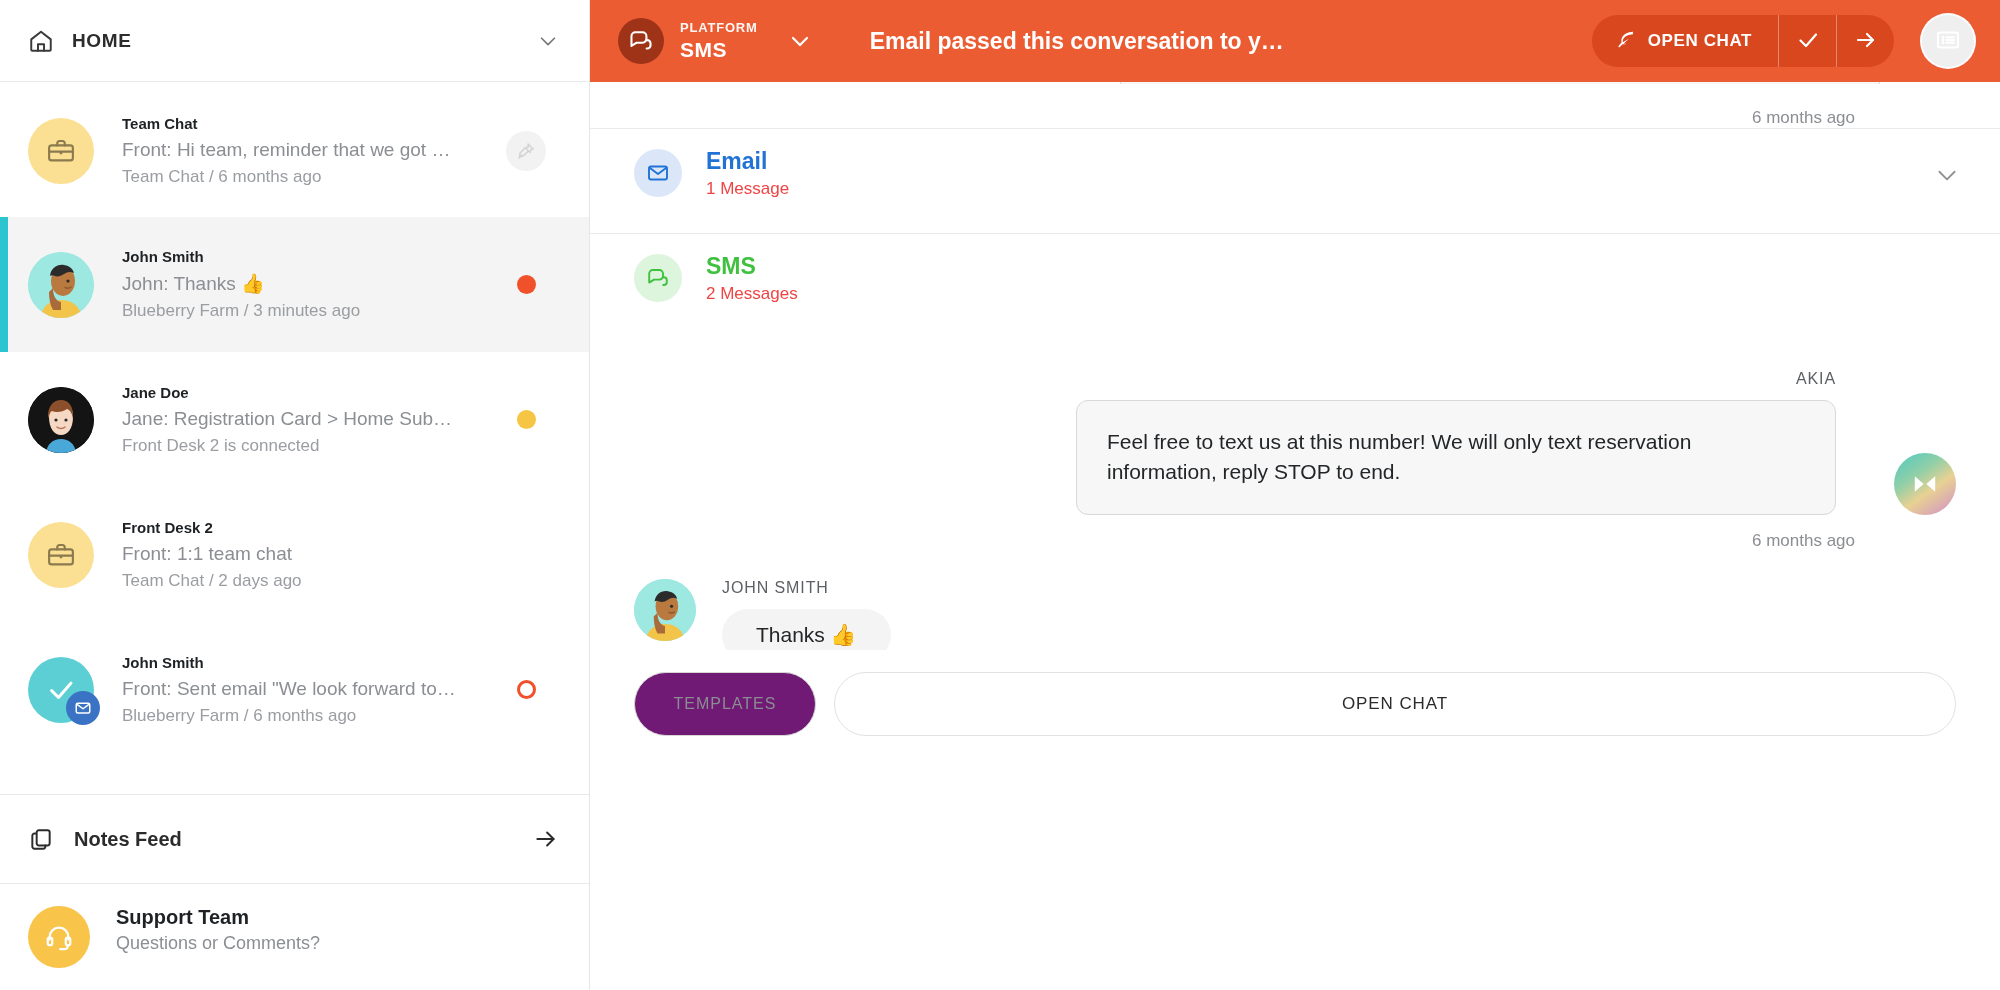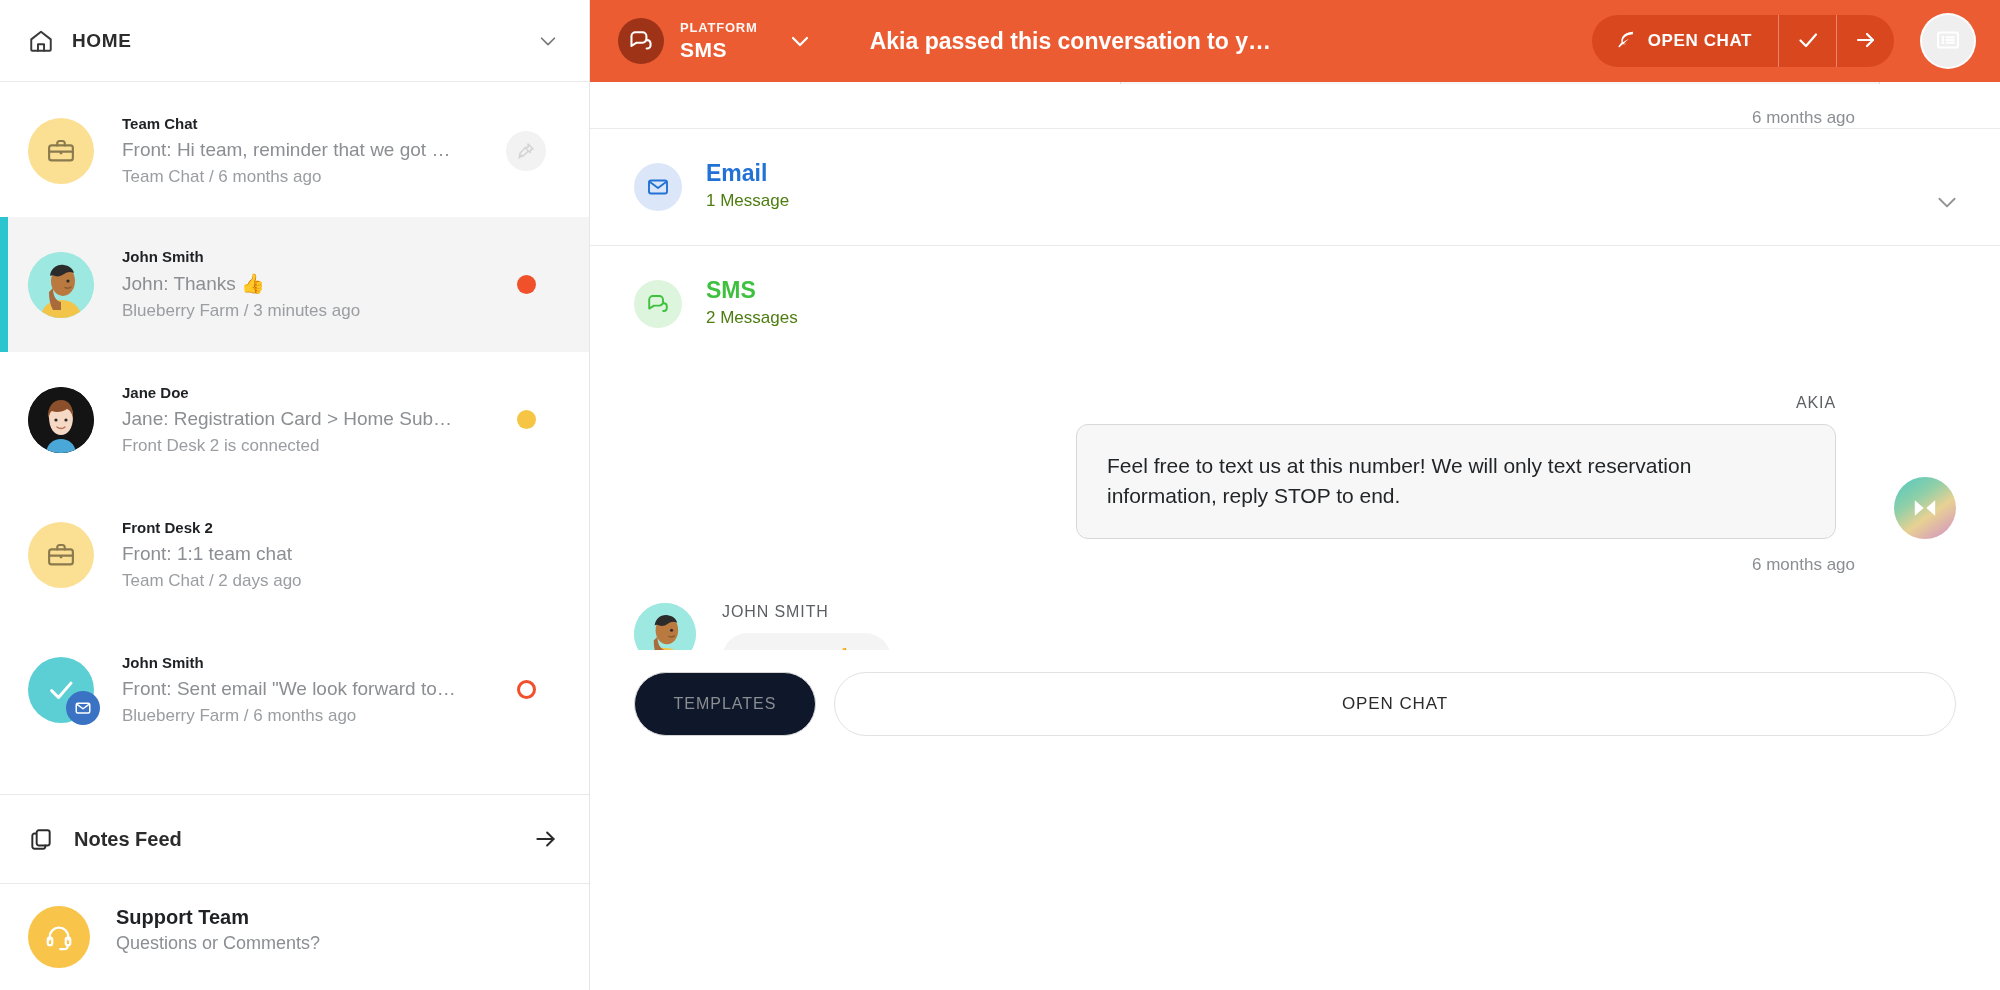--- a/index.html
+++ b/index.html
@@ -144,35 +144,35 @@
   
   .thread { flex: 1; overflow: hidden; position: relative; }
   .partial-bubble {
     position: absolute; right: 120px; top: -22px;
     width: 760px; height: 24px; border: 1px solid #dcdcdc; border-bottom: none;
     border-radius: 12px 12px 0 0; background: #f6f6f6;
   }
   .ts-right { text-align: right; font-size: 17px; color: #8b8e92; padding: 26px 145px 0 0; }
 
   .channel-row {
-    display: flex; align-items: flex-end;
-    padding: 30px 44px 34px 44px;
+    display: flex; align-items: center;
+    padding: 18px 44px 34px 44px;
     border-top: 1px solid #eaeaea;
     cursor: pointer;
   }
   .ch-icon {
     width: 48px; height: 48px; border-radius: 50%;
     display: flex; align-items: center; justify-content: center; margin-right: 24px; flex: none;
   }
   .ch-icon.email { background: #dbe7f8; }
   .ch-icon.sms { background: #ddf4dd; }
   .ch-name { font-size: 23px; font-weight: 700; line-height: 1.25; }
   .ch-name.email { color: #2272d6; }
   .ch-name.sms { color: #3fc13f; }
-  .ch-count { font-size: 17px; color: #4d7c0f; margin-top: 3px; }
+  .ch-count { font-size: 17px; color: #ef4444; margin-top: 3px; }
   .ch-spacer { flex: 1; }
 
   .msg-out { display: flex; align-items: flex-end; justify-content: flex-end; padding: 0 44px 0 44px; margin-top: 32px; gap: 32px; }
   .msg-out .bubble-col { max-width: 760px; }
   .sender-label-right { text-align: right; font-size: 16px; letter-spacing: .9px; color: #5c5f63; margin-bottom: 12px; }
   .bubble {
     background: #f7f7f7; border: 1px solid #d8d8d8; border-radius: 12px;
     padding: 26px 30px; font-size: 21px; line-height: 1.47; color: #232629;
   }
   .bubble p + p { margin-top: 28px; }
@@ -192,21 +192,21 @@
     padding: 14px 34px; font-size: 21px; color: #232629;
   }
   .ts-left { font-size: 17px; color: #8b8e92; margin-top: 18px; }
 
   .composer {
     padding: 22px 44px 26px 44px; display: flex; align-items: center; gap: 18px;
     background: #fff;
   }
   .btn-templates {
     height: 64px; min-width: 182px; border-radius: 34px; border: 1px solid #d6d6d6;
-    background: #0f172a; color: #8a8d91; font-size: 16px; letter-spacing: 1px; font-weight: 400;
+    background: #701a75; color: #8a8d91; font-size: 16px; letter-spacing: 1px; font-weight: 400;
     cursor: pointer; font-family: "Liberation Sans", sans-serif;
   }
   .btn-openchat-wide {
     flex: 1; height: 64px; border-radius: 34px; border: 1px solid #e2e2e2;
     background: #fff; color: #2b2b2b; font-size: 17px; letter-spacing: .9px; font-weight: 400;
     cursor: pointer; font-family: "Liberation Sans", sans-serif;
   }
 </style>
 </head>
 <body>
@@ -399,21 +399,21 @@
           <span class="plat-label" style="display:block">PLATFORM</span>
           <span class="plat-value" style="display:block">SMS</span>
         </span>
         <span class="plat-chev">
           <svg viewBox="0 0 24 24" width="24" height="24" fill="none" stroke="#ffffff" stroke-width="2.2" stroke-linecap="round" stroke-linejoin="round">
               <path d="M5 9l7 7 7-7"></path>
             </svg>
         </span>
       </div>
 
-      <div class="top-title">Akia passed this conversation to y…</div>
+      <div class="top-title">Email passed this conversation to y…</div>
 
       <div class="top-actions">
         <div class="btn-group">
           <button class="btn-open-chat">
             <span>
               <svg viewBox="0 0 24 24" width="20" height="20" fill="#ffffff" stroke="none">
                 <path d="M20.3 3.2c-6 .3-10.4 2.4-12.6 6-1.3 2.2-1.6 4.6-1 6.6L3.2 20.3a.9.9 0 0 0 1.3 1.3l3.4-3.4c.6.2 1.4.3 2.2.2 1.4-.1 2.6-.6 2.6-.6L9 17.6l6.4-5.9-7.1 4.2c-.3-1.6 0-3.3 1-4.8 1.8-2.9 5.6-4.6 11-4.9a15 15 0 0 0 0-3z"></path>
               </svg>
             </span>
             <span>OPEN CHAT</span>

